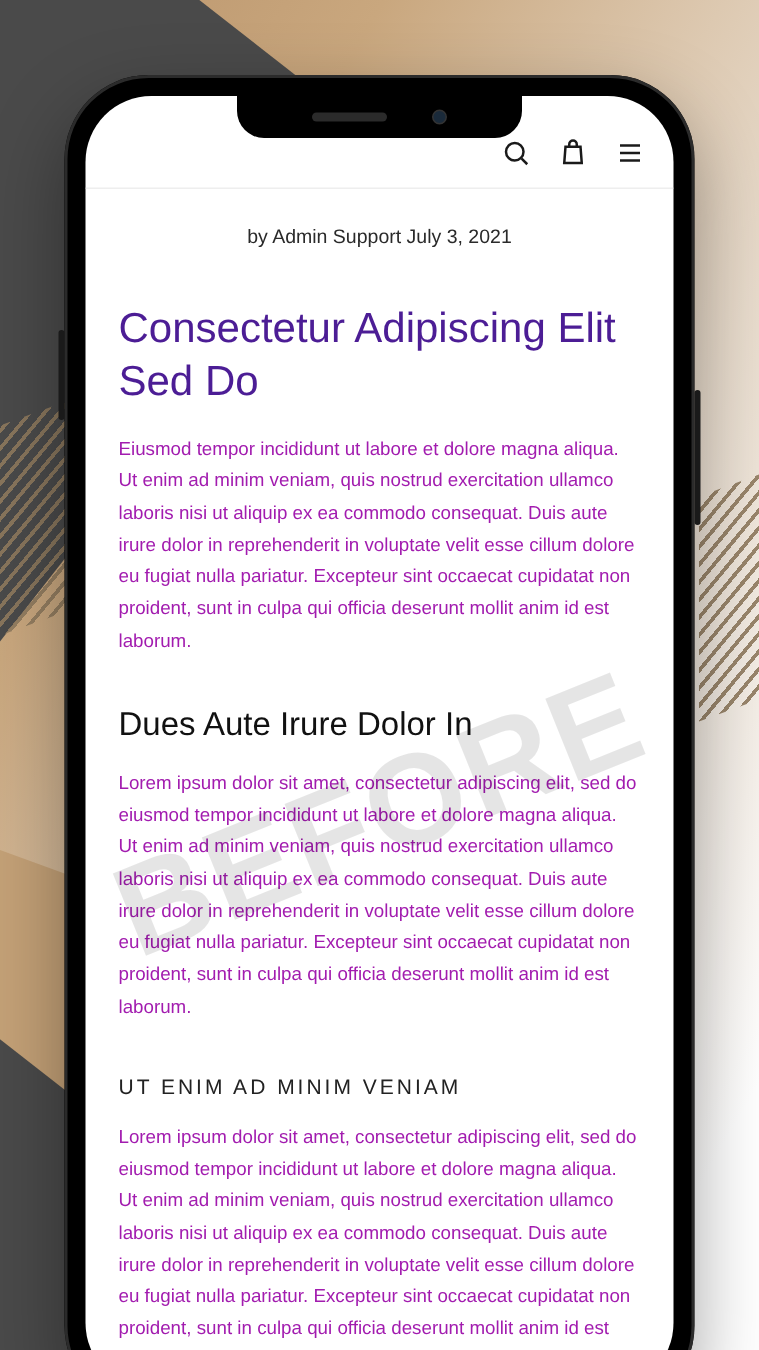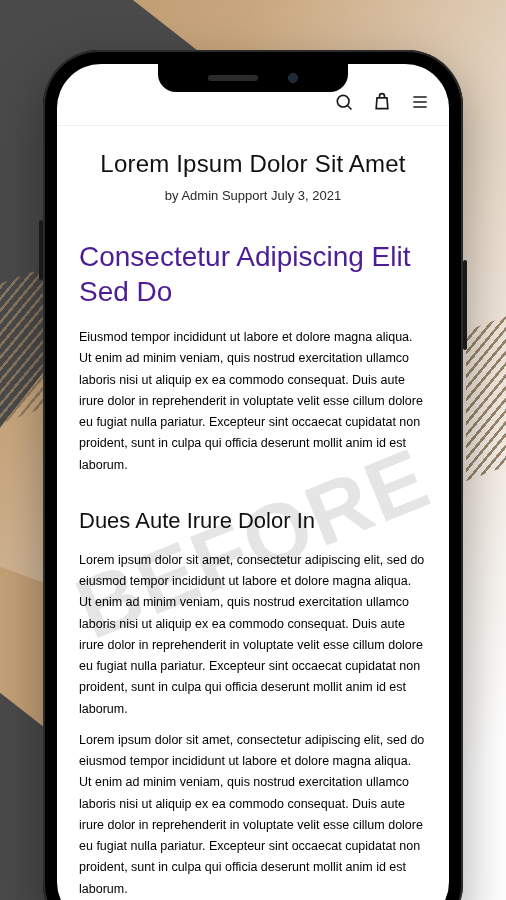--- a/index.html
+++ b/index.html
@@ -160,21 +160,21 @@
     font-size: 14px;
     font-weight: 400;
     letter-spacing: 2px;
     text-transform: uppercase;
     color: #222;
     margin: 34px 0 16px;
   }
   .article p {
     font-size: 12.5px;
     line-height: 1.7;
-    color: #000000;
+    color: #a21caf;
     margin-bottom: 10px;
   }
 
   
   .watermark {
     position: absolute;
     top: 430px;
     left: 50%;
     transform: translateX(-50%) rotate(-22deg);
     font-size: 86px;
@@ -223,29 +223,29 @@
       <div class="icon-btn">
         <svg viewBox="0 0 24 24" fill="none" stroke="currentColor" stroke-width="2">
           <line x1="4" y1="6" x2="20" y2="6"></line>
           <line x1="4" y1="12" x2="20" y2="12"></line>
           <line x1="4" y1="18" x2="20" y2="18"></line>
         </svg>
       </div>
     </div>
 
     <div class="article">
-      <h1 class="title">Lorem Ipsum Dolor Sit Amet</h1>
       <div class="meta">
         <span class="by"><span>by </span><span>Admin Support</span></span>
         <span>July 3, 2021</span>
       </div>
 
       <h2>Consectetur Adipiscing Elit Sed Do</h2>
       <p>Eiusmod tempor incididunt ut labore et dolore magna aliqua. Ut enim ad minim veniam, quis nostrud exercitation ullamco laboris nisi ut aliquip ex ea commodo consequat. Duis aute irure dolor in reprehenderit in voluptate velit esse cillum dolore eu fugiat nulla pariatur. Excepteur sint occaecat cupidatat non proident, sunt in culpa qui officia deserunt mollit anim id est laborum.</p>
 
       <h3>Dues Aute Irure Dolor In</h3>
       <p>Lorem ipsum dolor sit amet, consectetur adipiscing elit, sed do eiusmod tempor incididunt ut labore et dolore magna aliqua. Ut enim ad minim veniam, quis nostrud exercitation ullamco laboris nisi ut aliquip ex ea commodo consequat. Duis aute irure dolor in reprehenderit in voluptate velit esse cillum dolore eu fugiat nulla pariatur. Excepteur sint occaecat cupidatat non proident, sunt in culpa qui officia deserunt mollit anim id est laborum.</p>
 
+      <h4>UT ENIM AD MINIM VENIAM</h4>
       <p>Lorem ipsum dolor sit amet, consectetur adipiscing elit, sed do eiusmod tempor incididunt ut labore et dolore magna aliqua. Ut enim ad minim veniam, quis nostrud exercitation ullamco laboris nisi ut aliquip ex ea commodo consequat. Duis aute irure dolor in reprehenderit in voluptate velit esse cillum dolore eu fugiat nulla pariatur. Excepteur sint occaecat cupidatat non proident, sunt in culpa qui officia deserunt mollit anim id est laborum.</p>
 
     </div>
   </div>
 </div>
 
 </body></html>

